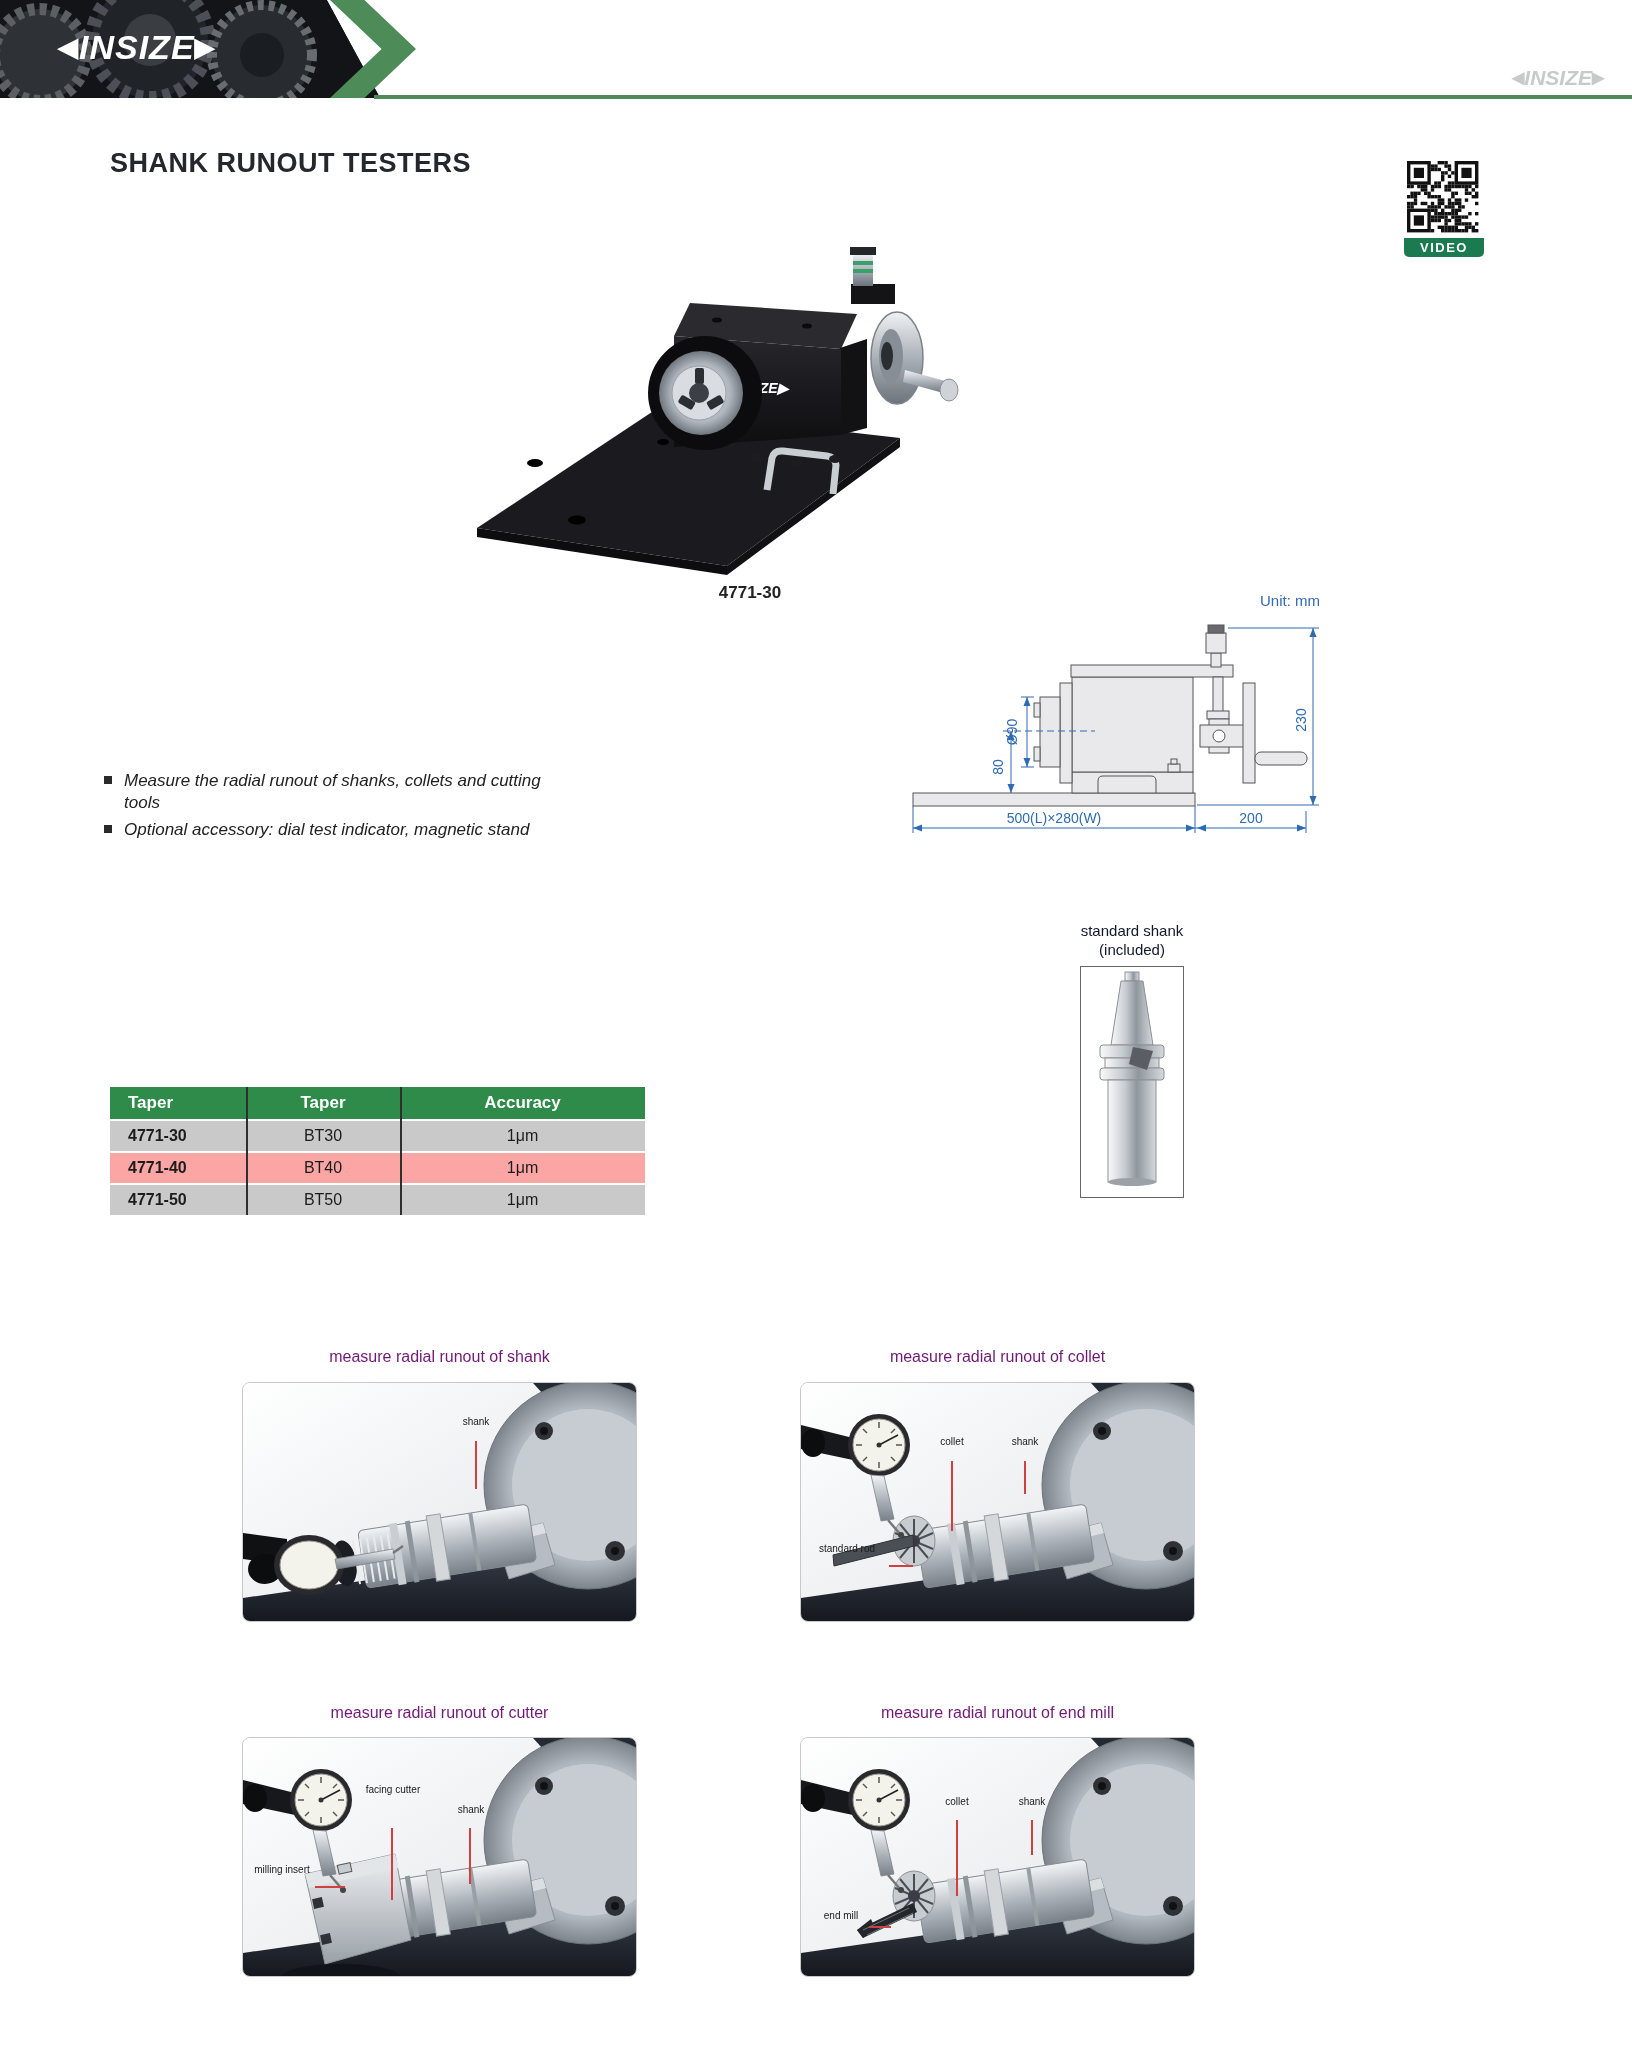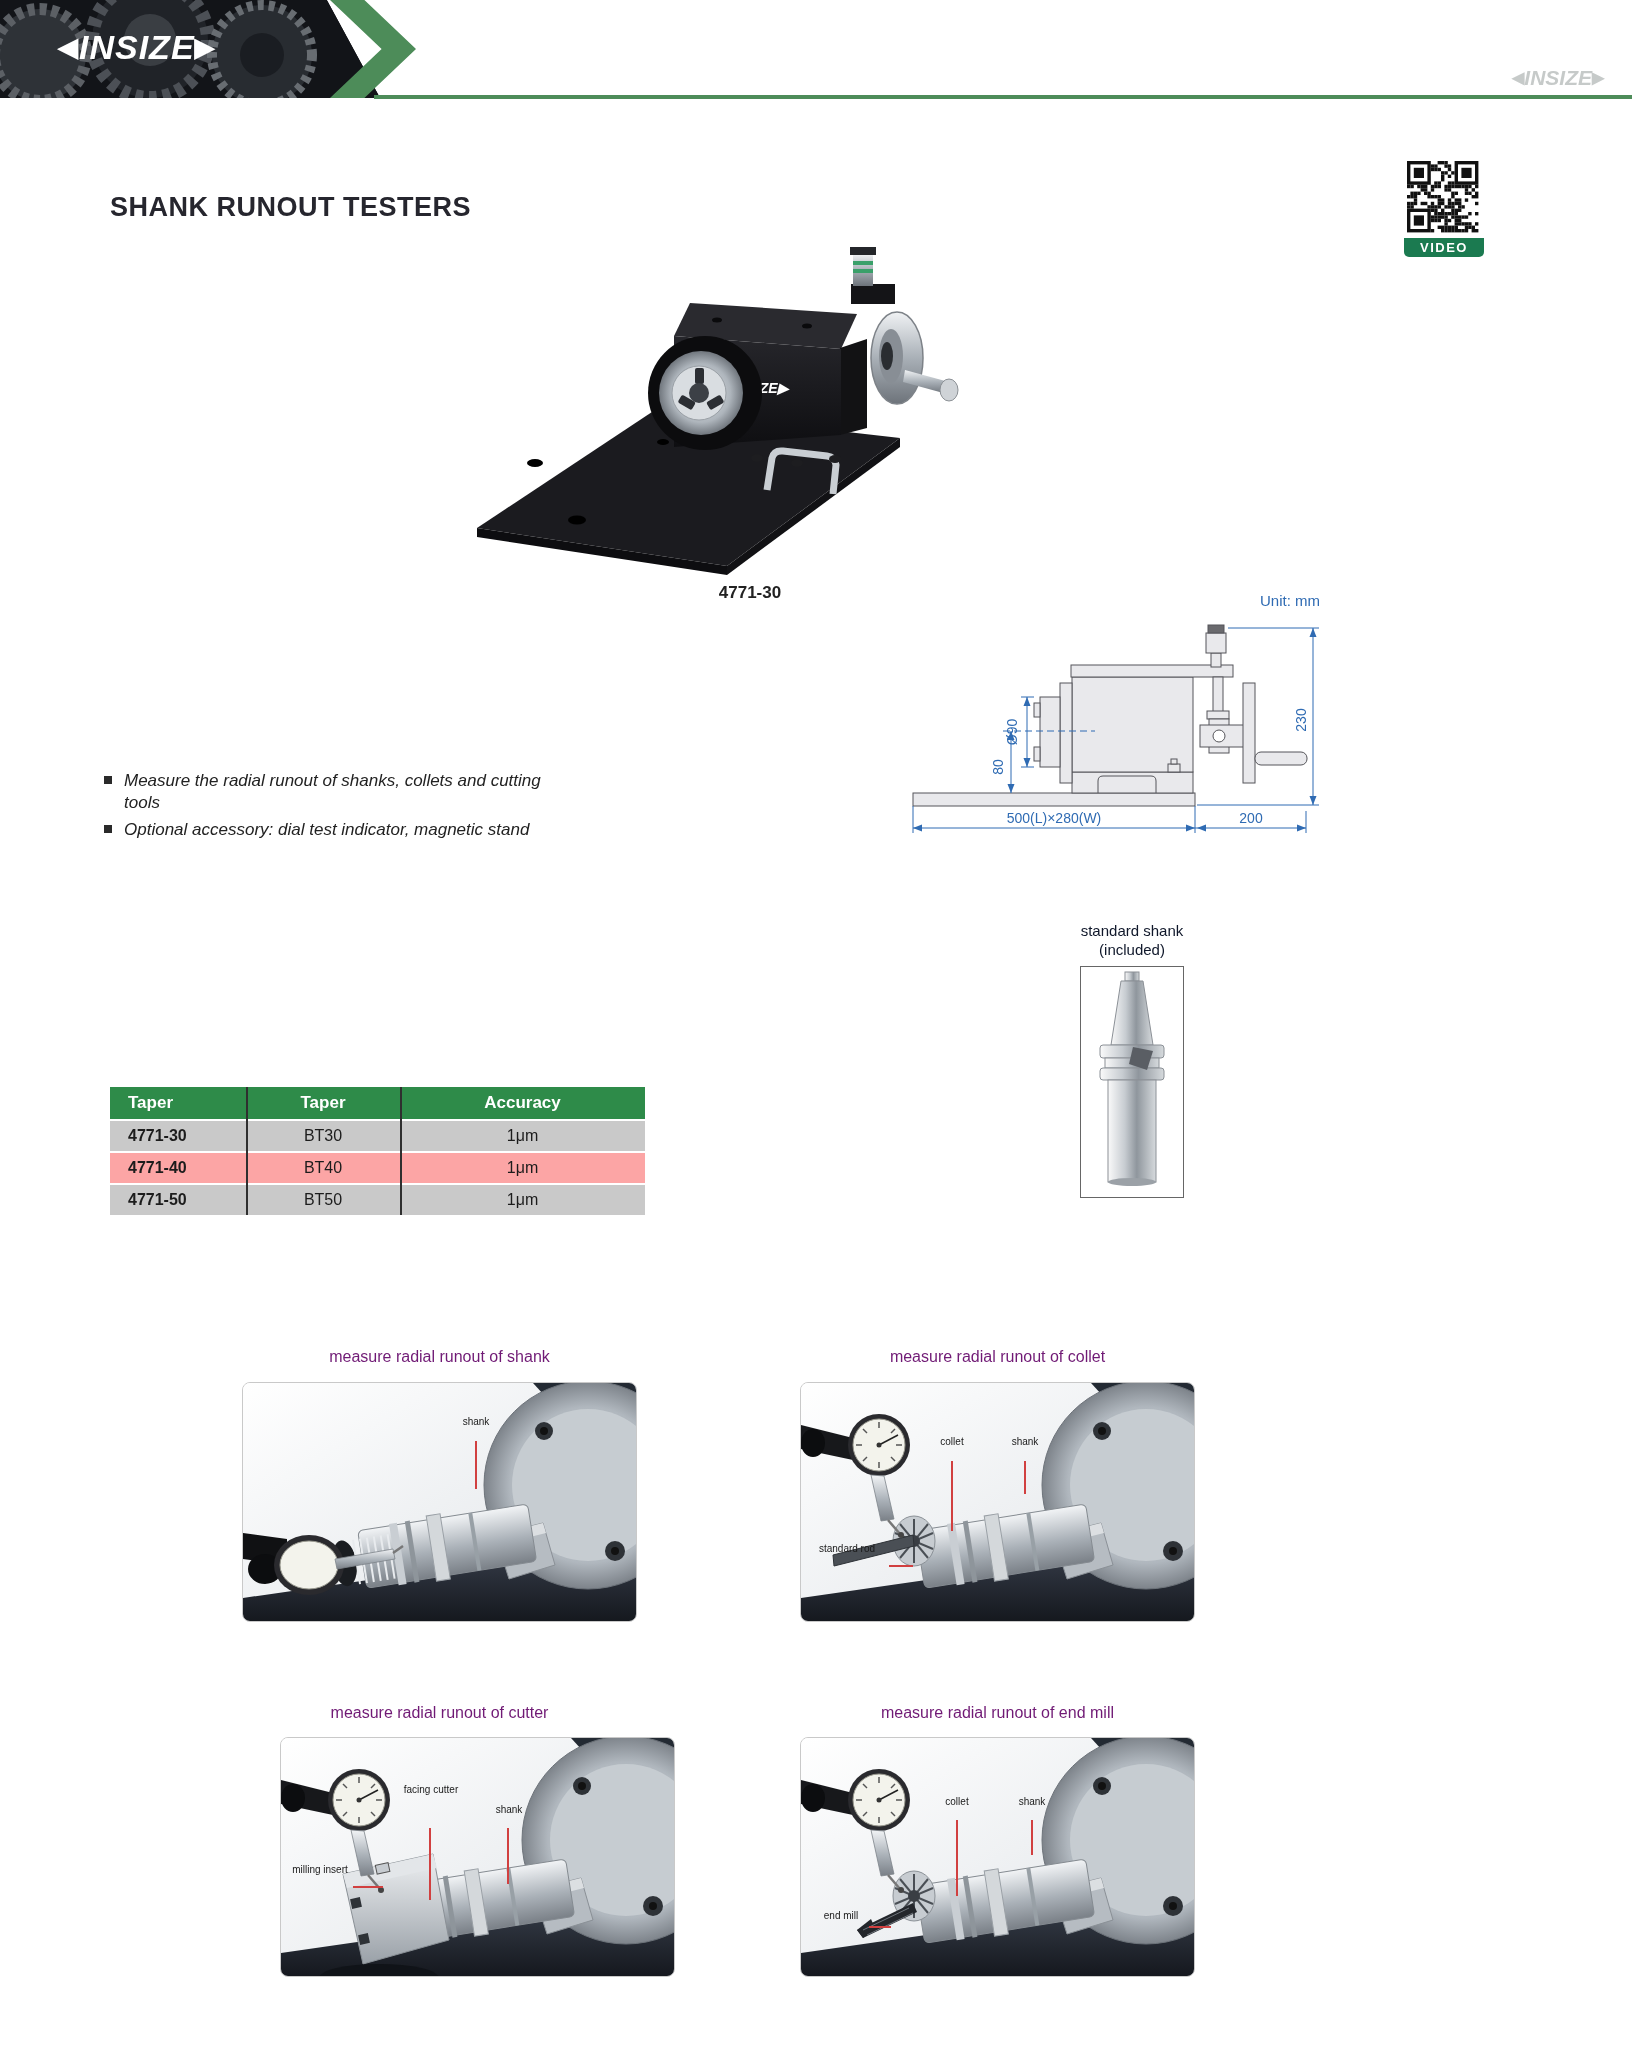--- a/index.html
+++ b/index.html
@@ -13,21 +13,21 @@
     font-weight:bold; font-style:italic; letter-spacing:1px; white-space:nowrap; }
   .header-logo .arrow { font-style:normal; font-size:26px; vertical-align:3px; }
   .chevron { position:absolute; left:330px; top:0; width:86px; height:98px; background:#4d8c59;
     clip-path:polygon(0 0,40% 0,100% 50%,40% 100%,0 100%,60% 50%); }
   .green-line { position:absolute; left:374px; top:95px; width:1258px; height:4px; background:#4d8c59; }
   .tr-logo { position:absolute; left:1512px; top:66px; color:#c6cac9; font-size:21px;
     font-weight:bold; font-style:italic; white-space:nowrap; }
   .tr-logo .arrow { font-style:normal; font-size:16px; vertical-align:2px; }
 
   .page-title { position:absolute; left:110px; top:148px; font-size:27px; font-weight:bold;
-    color:#26262e; letter-spacing:0.5px;margin-top:44px; }
+    color:#26262e; letter-spacing:0.5px; }
 
   
   .qr-wrap { position:absolute; left:1404px; top:158px; width:80px; }
   .qr-wrap svg { display:block; }
   .video-banner { width:80px; height:19px; background:#1b7a50; color:#fff; font-size:13px;
     font-weight:bold; text-align:center; line-height:19px; letter-spacing:1.5px;
     border-radius:0 0 5px 5px; }
 
   
   .main-photo { position:absolute; left:455px; top:228px; width:590px; height:355px; }
@@ -580,21 +580,21 @@
       </svg>
     <span class="p-label" style="left:120px; top:53px; width:62px;">collet</span>
     <div class="leader-v" style="left:150px; top:78px; height:70px;"></div>
     <span class="p-label" style="left:193px; top:53px; width:62px;">shank</span>
     <div class="leader-v" style="left:223px; top:78px; height:33px;"></div>
     <span class="p-label" style="left:6px; top:160px; width:80px;">standard rod</span>
     <div class="leader-h" style="left:88px; top:182px; width:24px;"></div>
   </div>
 
   <div class="photo-caption" style="left:242px; top:1704px;">measure radial runout of cutter</div>
-  <div class="photo" style="left:242px; top:1737px;margin-left:38px;">
+  <div class="photo" style="left:242px; top:1737px;">
     <svg class="scene" width="395" height="240" viewBox="0 0 395 240">
   <defs>
     <linearGradient id="bgp2" x1="0" y1="0" x2="1" y2="1">
       <stop offset="0" stop-color="#ffffff"></stop>
             <stop offset="1" stop-color="#dfe3e7"></stop>
           </linearGradient>
     <linearGradient id="flp2" x1="0" y1="0" x2="0" y2="1">
       <stop offset="0" stop-color="#3a414e"></stop>
             <stop offset="1" stop-color="#14171d"></stop>
           </linearGradient>

